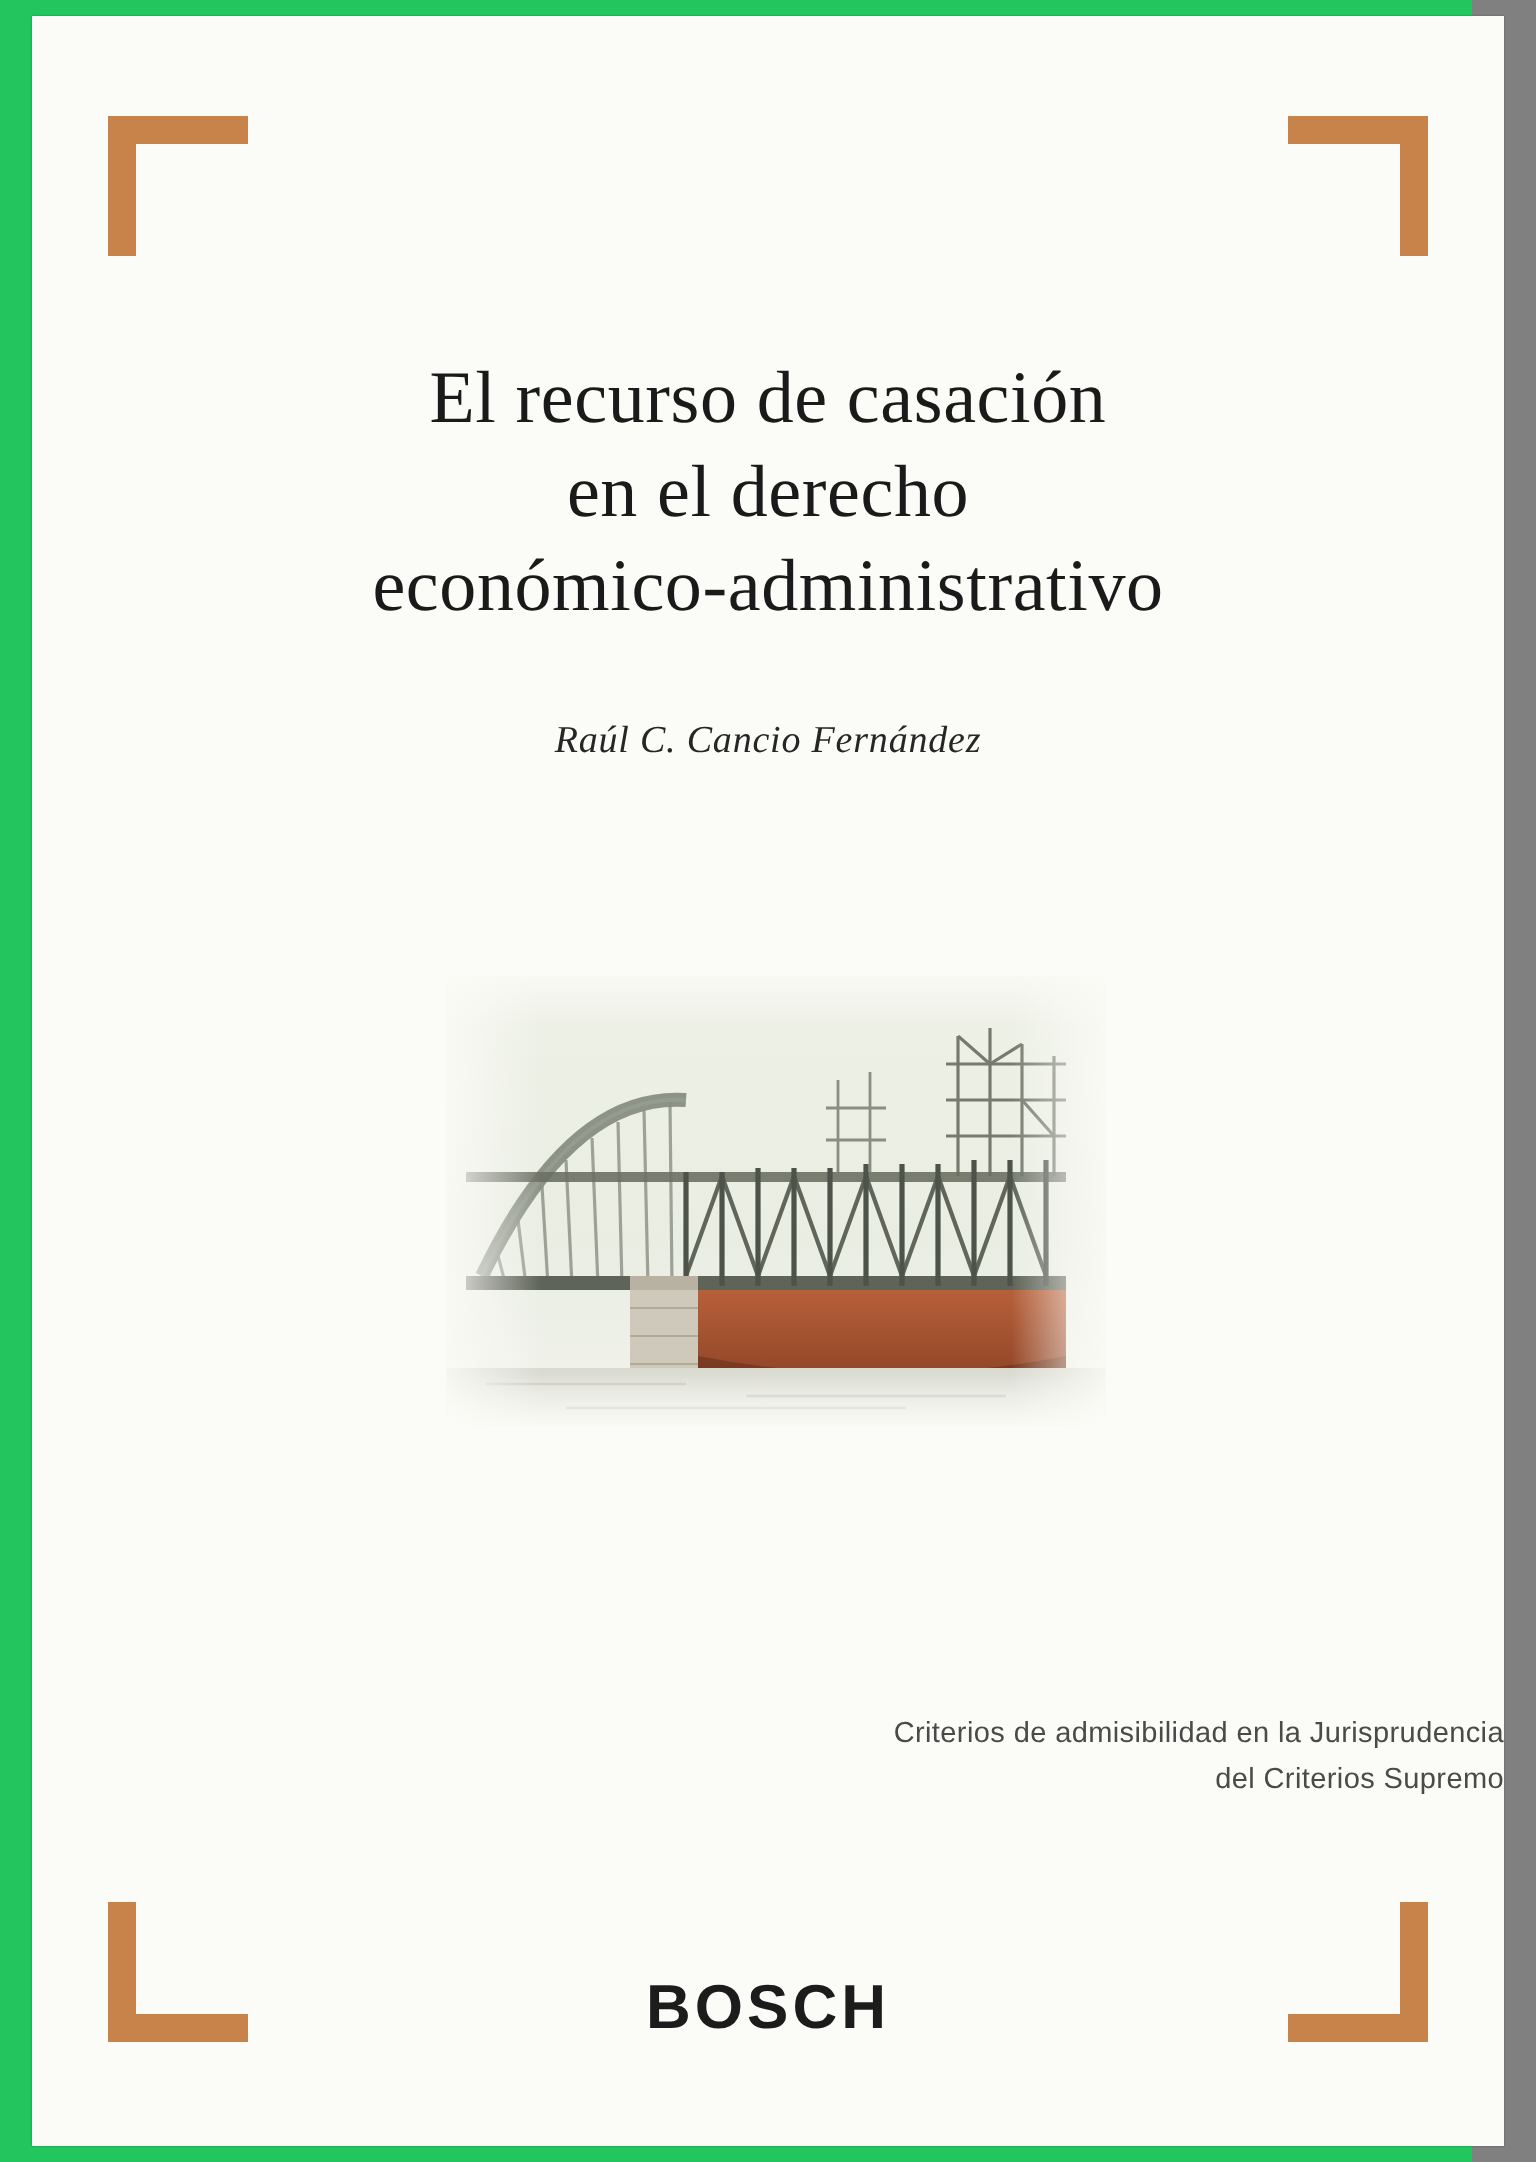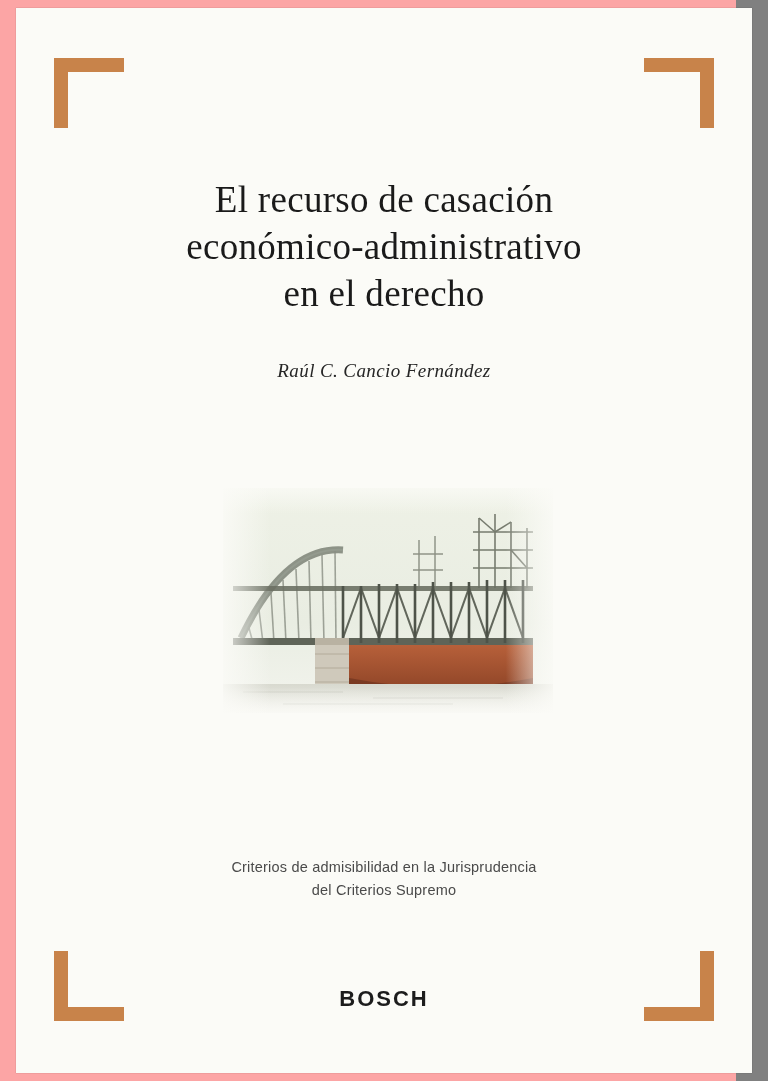--- a/index.html
+++ b/index.html
@@ -10,21 +10,21 @@
   body {
     width: 768px;
     height: 1081px;
     font-family: "Liberation Serif", serif;
     overflow: hidden;
   }
   .page {
     position: relative;
     width: 736px;
     height: 1081px;
-    background: #fca5a5;
+    background: #22c55e;
     box-sizing: border-box;
     text-decoration: underline;
   }
   .cover {
     position: absolute;
     left: 16px;
     top: 8px;
     width: 736px;
     height: 1065px;
     background: #fbfbf7;
@@ -115,56 +115,56 @@
       linear-gradient(to right, #fbfbf7 0%, rgba(251,251,247,0) 16%, rgba(251,251,247,0) 84%, #fbfbf7 100%),
       linear-gradient(to bottom, #fbfbf7 0%, rgba(251,251,247,0) 14%, rgba(251,251,247,0) 86%, #fbfbf7 100%);
     pointer-events: none;
   }
 
   .subtitle {
     position: absolute;
     left: 0;
     top: 848px;
     width: 100%;
-    text-align: center;
+    text-align: right;
     font-family: "Liberation Sans", sans-serif;
     font-size: 14.5px;
     line-height: 23px;
     color: #4a4a4a;
     letter-spacing: 0.2px;
   }
 
   .publisher {
     position: absolute;
     left: 0;
     top: 978px;
     width: 100%;
     text-align: center;
     font-family: "Liberation Sans", sans-serif;
     font-weight: bold;
-    font-size: 22px;
+    font-size: 31px;
     letter-spacing: 2px;
     color: #1c1c1c;
   }
 </style>
 </head>
 <body>
 
 <div class="page">
   <div class="cover">
 
     <div class="corner tl"></div>
     <div class="corner tr"></div>
     <div class="corner bl"></div>
     <div class="corner br"></div>
 
     <div class="title-block">
       <div class="title-line">El recurso de casación</div>
+      <div class="title-line">en el derecho</div>
       <div class="title-line">económico-administrativo</div>
-      <div class="title-line">en el derecho</div>
     </div>
 
     <div class="author">Raúl C. Cancio Fernández</div>
 
     <div class="illustration">
       <div class="illus-inner">
         <svg width="330" height="225" viewBox="0 0 330 225" xmlns="http://www.w3.org/2000/svg">
           <defs>
             <linearGradient id="skyg" x1="0" y1="0" x2="0" y2="1">
               <stop offset="0%" stop-color="#eef1e6"></stop>

